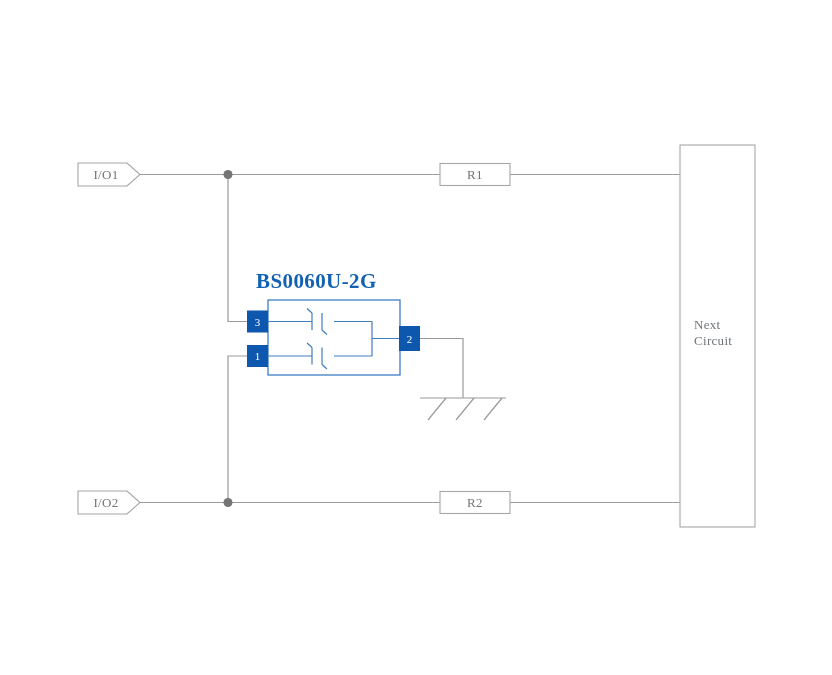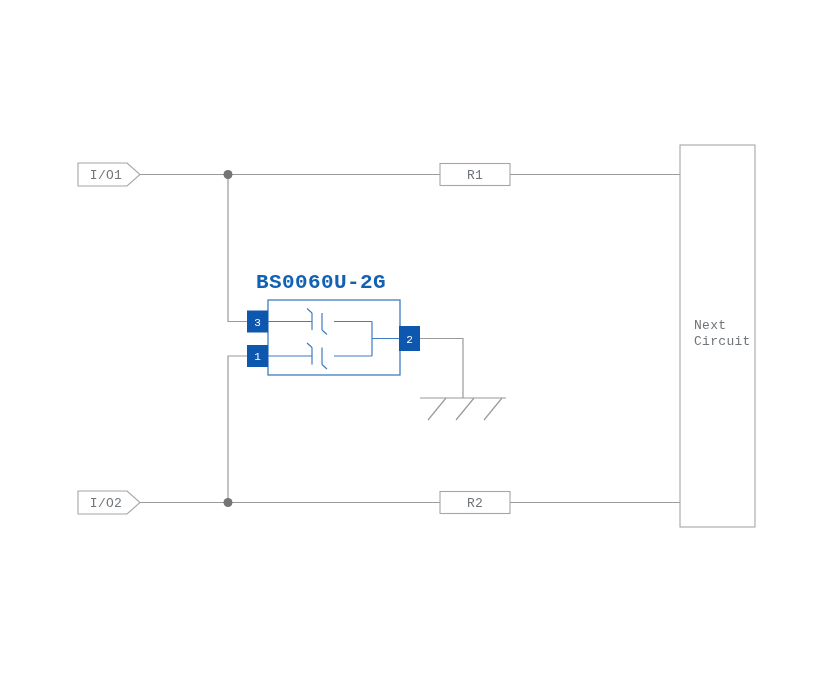--- a/index.html
+++ b/index.html
@@ -10,21 +10,21 @@
     --text:#70757a;
     --component-blue:#3f7dc4;
     --pin-blue:#0d57ae;
     --title-blue:#1261b3;
   }
   html,body{margin:0;padding:0;background:var(--background);}
   .stage{
     position:relative;
     width:832px;height:675px;
     background:var(--background);
-    font-family:Liberation Mono, monospace;
+    font-family:Liberation Serif, serif;
     overflow:hidden;
   }
   svg{display:block;}
   .wire{stroke:var(--wire);stroke-width:1.2;fill:none;}
   .box{stroke:var(--box-border);stroke-width:1.1;fill:#ffffff;}
   .junction{fill:var(--junction);stroke:none;}
   .label{font-size:13px;fill:var(--text);letter-spacing:0.3px;}
   .label-mid{text-anchor:middle;}
   .comp-outline{stroke:var(--component-blue);stroke-width:1.3;fill:#ffffff;}
   .comp-line{stroke:var(--component-blue);stroke-width:1.2;fill:none;}

